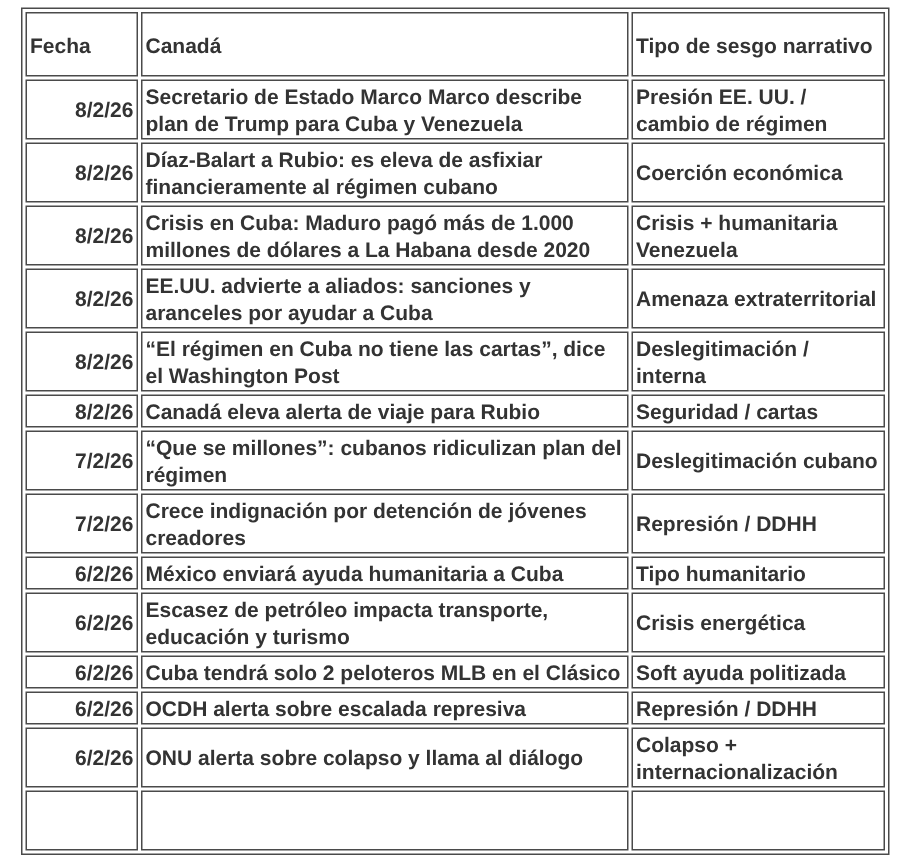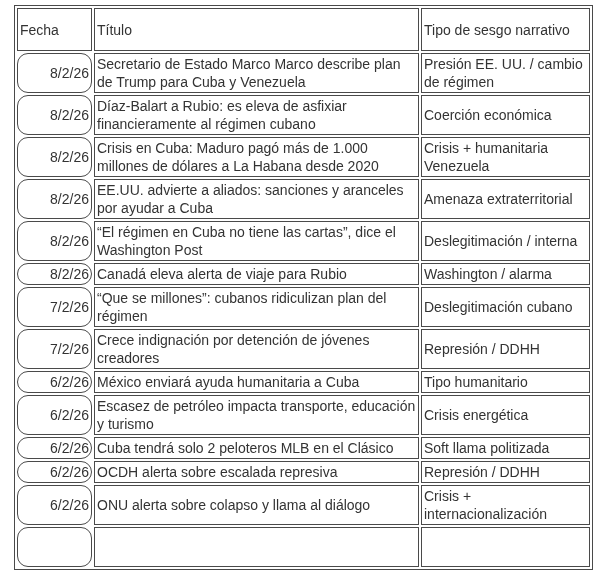--- a/index.html
+++ b/index.html
@@ -24,43 +24,43 @@
     width: 579px;
     box-sizing: border-box;
   }
   table.news td {
     border: 1px solid #4a4a4a;
     padding: 1px 2px;
     vertical-align: middle;
     line-height: 18px;
     box-sizing: border-box;
     overflow: hidden;
-    font-weight: normal;
+    font-weight: bold;
     word-wrap: break-word;
   }
   col.c-fecha  { width: 75px; }
   col.c-titulo { width: 325px; }
   col.c-tipo   { width: 169px; }
   tr.header-row td { height: 43px; }
-  td.fecha { text-align: right; border-radius: 11px; }
+  td.fecha { text-align: right; }
   tr.partial-row td { height: 40px; }
 </style>
 </head>
 <body>
 
 <table class="news">
   <colgroup>
     <col class="c-fecha">
     <col class="c-titulo">
     <col class="c-tipo">
   </colgroup>
   <tbody>
     <tr class="header-row">
       <td>Fecha</td>
-      <td>Título</td>
+      <td>Canadá</td>
       <td>Tipo de sesgo narrativo</td>
     </tr>
 
     <tr>
       <td class="fecha">8/2/26</td>
       <td class="titulo">Secretario de Estado Marco Marco describe plan de Trump para Cuba y Venezuela</td>
       <td class="tipo">Presión EE. UU. / cambio de régimen</td>
     </tr>
     <tr>
       <td class="fecha">8/2/26</td>
@@ -78,21 +78,21 @@
       <td class="tipo">Amenaza extraterritorial</td>
     </tr>
     <tr>
       <td class="fecha">8/2/26</td>
       <td class="titulo">“El régimen en Cuba no tiene las cartas”, dice el Washington Post</td>
       <td class="tipo">Deslegitimación / interna</td>
     </tr>
     <tr>
       <td class="fecha">8/2/26</td>
       <td class="titulo">Canadá eleva alerta de viaje para Rubio</td>
-      <td class="tipo">Washington / alarma</td>
+      <td class="tipo">Seguridad / cartas</td>
     </tr>
     <tr>
       <td class="fecha">7/2/26</td>
       <td class="titulo">“Que se millones”: cubanos ridiculizan plan del régimen</td>
       <td class="tipo">Deslegitimación cubano</td>
     </tr>
     <tr>
       <td class="fecha">7/2/26</td>
       <td class="titulo">Crece indignación por detención de jóvenes creadores</td>
       <td class="tipo">Represión / DDHH</td>
@@ -103,31 +103,31 @@
       <td class="tipo">Tipo humanitario</td>
     </tr>
     <tr>
       <td class="fecha">6/2/26</td>
       <td class="titulo">Escasez de petróleo impacta transporte, educación y turismo</td>
       <td class="tipo">Crisis energética</td>
     </tr>
     <tr>
       <td class="fecha">6/2/26</td>
       <td class="titulo">Cuba tendrá solo 2 peloteros MLB en el Clásico</td>
-      <td class="tipo">Soft llama politizada</td>
+      <td class="tipo">Soft ayuda politizada</td>
     </tr>
     <tr>
       <td class="fecha">6/2/26</td>
       <td class="titulo">OCDH alerta sobre escalada represiva</td>
       <td class="tipo">Represión / DDHH</td>
     </tr>
     <tr>
       <td class="fecha">6/2/26</td>
       <td class="titulo">ONU alerta sobre colapso y llama al diálogo</td>
-      <td class="tipo">Crisis + internacionalización</td>
+      <td class="tipo">Colapso + internacionalización</td>
     </tr>
 
     <tr class="partial-row">
       <td class="fecha"></td>
       <td class="titulo"></td>
       <td class="tipo"></td>
     </tr>
   </tbody>
 </table>
 

